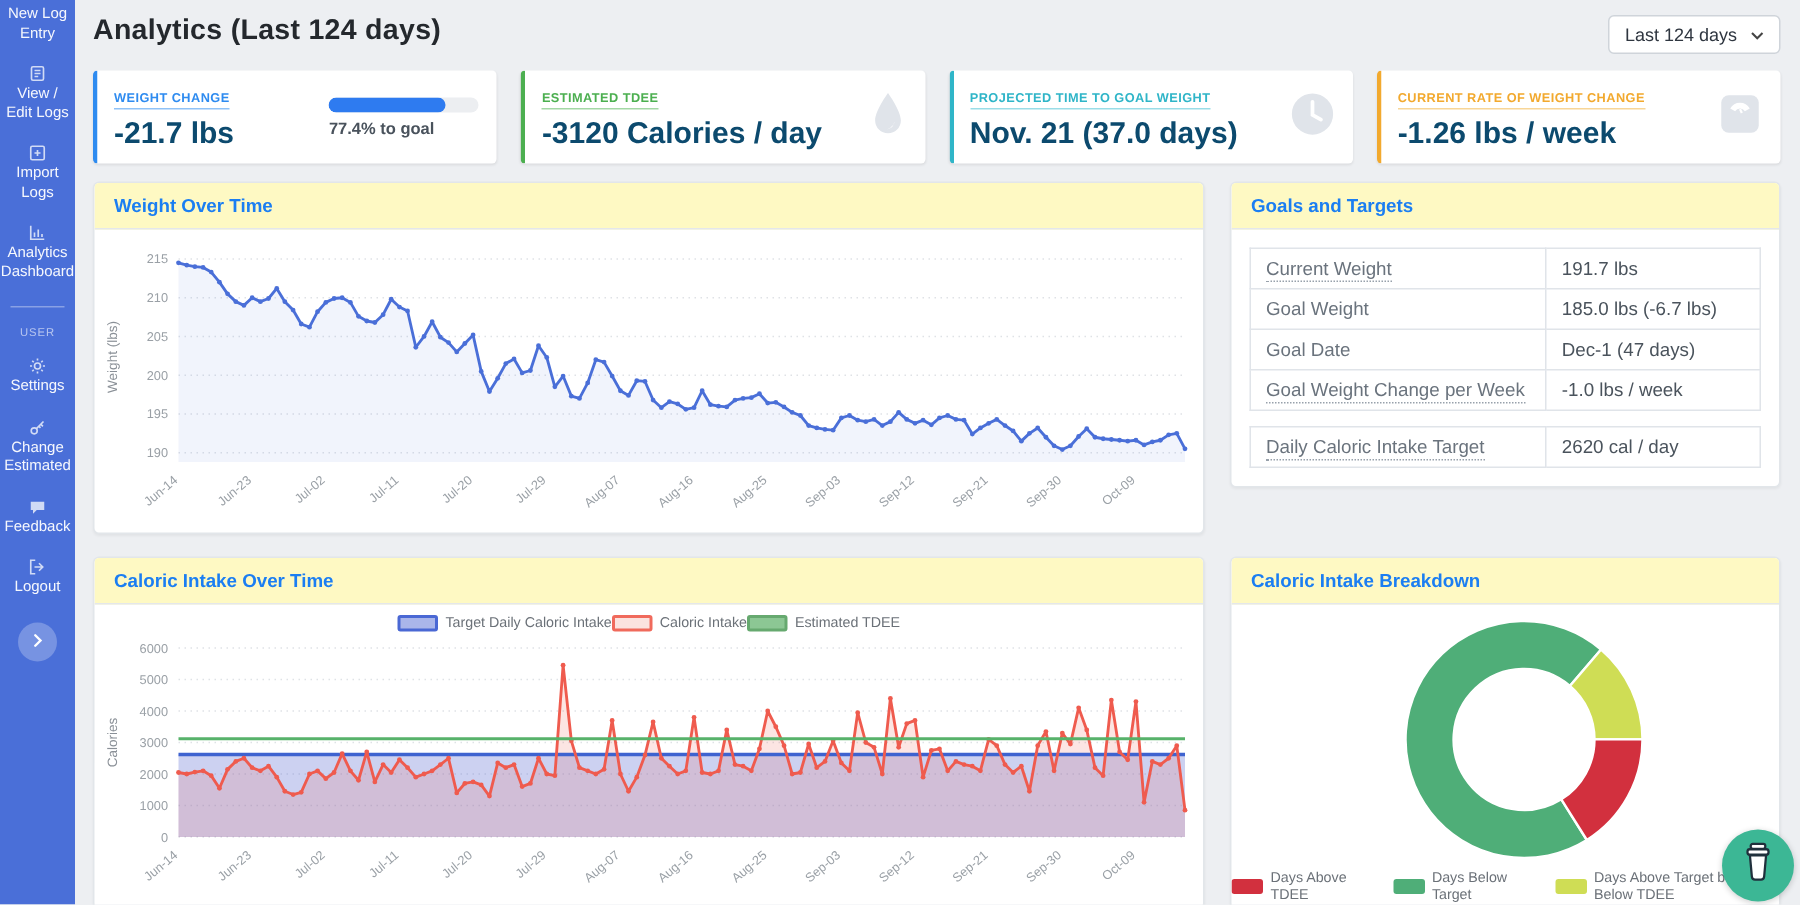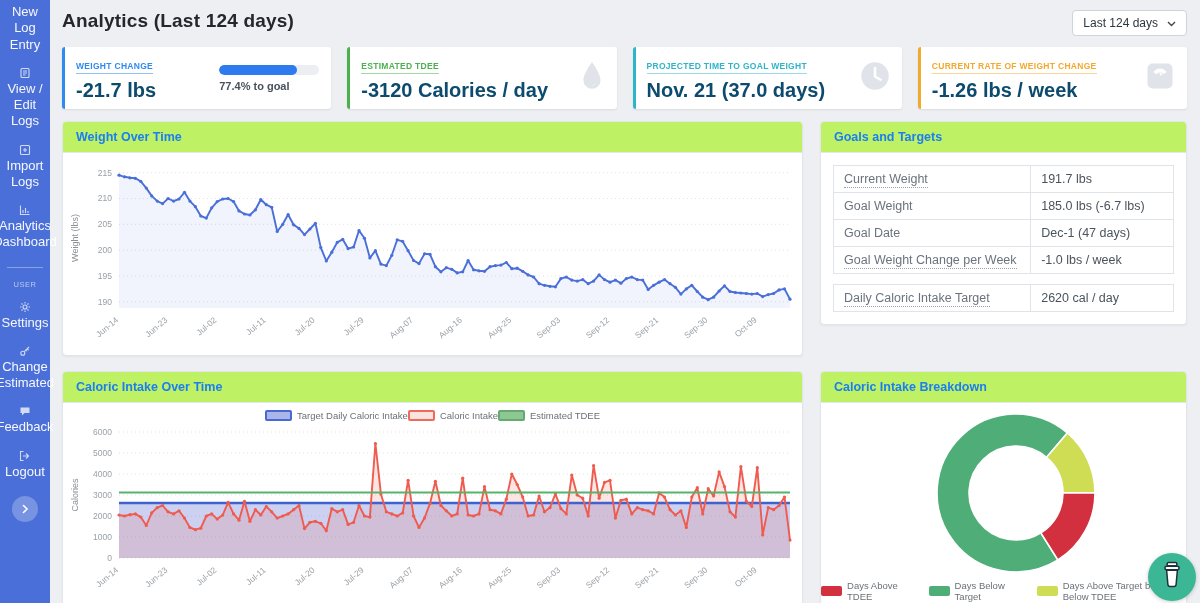--- a/index.html
+++ b/index.html
@@ -1,21 +1,21 @@
 <!DOCTYPE html>
 <html><head>
 <meta charset="utf-8">
 <style>
   *{box-sizing:border-box;margin:0;padding:0}
   html,body{width:1200px;height:603px;overflow:hidden}
   body{font-family:"Liberation Sans",sans-serif;background:#edeff2;display:flex}
 
   
   .sidebar{width:50px;flex-shrink:0;background:#4a6fd8;height:603px;display:flex;flex-direction:column;align-items:center;padding-top:3px;color:#fff}
-  .nav-item{display:flex;flex-direction:column;align-items:center;gap:2px;font-size:13px;line-height:1.25;text-align:center;color:rgba(255,255,255,.95);cursor:pointer;padding:0 2px;margin-bottom:14px}
+  .nav-item{display:flex;flex-direction:column;align-items:center;gap:2px;font-size:10px;line-height:1.25;text-align:center;color:rgba(255,255,255,.95);cursor:pointer;padding:0 2px;margin-bottom:14px}
   .nav-item svg{opacity:.75;display:block}
   .sb-divider{width:36px;border-top:1px solid rgba(255,255,255,.35);margin:2px 0 12px}
   .user-label{font-size:7.5px;font-weight:normal;color:rgba(255,255,255,.6);letter-spacing:.6px;margin-bottom:12px}
   .collapse-btn{width:26px;height:26px;border-radius:50%;background:rgba(255,255,255,.25);display:flex;align-items:center;justify-content:center;cursor:pointer;margin-top:2px}
 
   
   .content{flex:1;padding:10px 13px 0 12px;min-width:0}
   .topbar{display:flex;justify-content:space-between;align-items:flex-start}
   .page-title{font-size:19px;font-weight:bold;color:#24282d;letter-spacing:.2px}
   .range-select{background:#fff;border:1px solid #cfd4da;border-radius:4px;padding:5px 10px;font-size:12px;color:#2f3640;display:flex;align-items:center;gap:9px;cursor:pointer}
@@ -33,21 +33,21 @@
   .progress-track{height:10px;border-radius:5px;background:#eceef1;overflow:hidden}
   .progress-fill{height:100%;border-radius:5px;background:#2e7bf0}
   .progress-text{margin-top:5px;font-size:11px;font-weight:bold;color:#49525c}
   .card-icon{color:#e0e4ea;flex-shrink:0}
 
   
   .row1,.row2{display:grid;grid-template-columns:1fr 367px;gap:17px;align-items:start}
   .row1{margin-top:12px}
   .row2{margin-top:15px}
   .panel{background:#fff;border:1px solid #e2e6ea;border-radius:4px;box-shadow:0 1px 2px rgba(0,0,0,.05);overflow:hidden}
-  .panel-head{background:#bef264;border-bottom:1px solid #e4e7eb;padding:8px 13px;font-size:12.5px;font-weight:bold;color:#1b7ef2}
+  .panel-head{background:#fef9c3;border-bottom:1px solid #e4e7eb;padding:8px 13px;font-size:12.5px;font-weight:bold;color:#1b7ef2}
   .chart-panel{height:235px}
   .chart-body{position:relative;padding:3px 4px 0 4px}
 
   
   .goals-body{padding:12px}
   table.goals{width:100%;border-collapse:collapse;font-size:12.5px}
   table.goals td{border:1px solid #e0e4e9;padding:6px 10px;height:27px}
   td.lbl{color:#6a737d;width:58%;font-weight:normal}
   td.val{font-weight:normal;color:#4a535c}
   .dotted{border-bottom:1px dotted #98a1ab;cursor:help;padding-bottom:1px}

